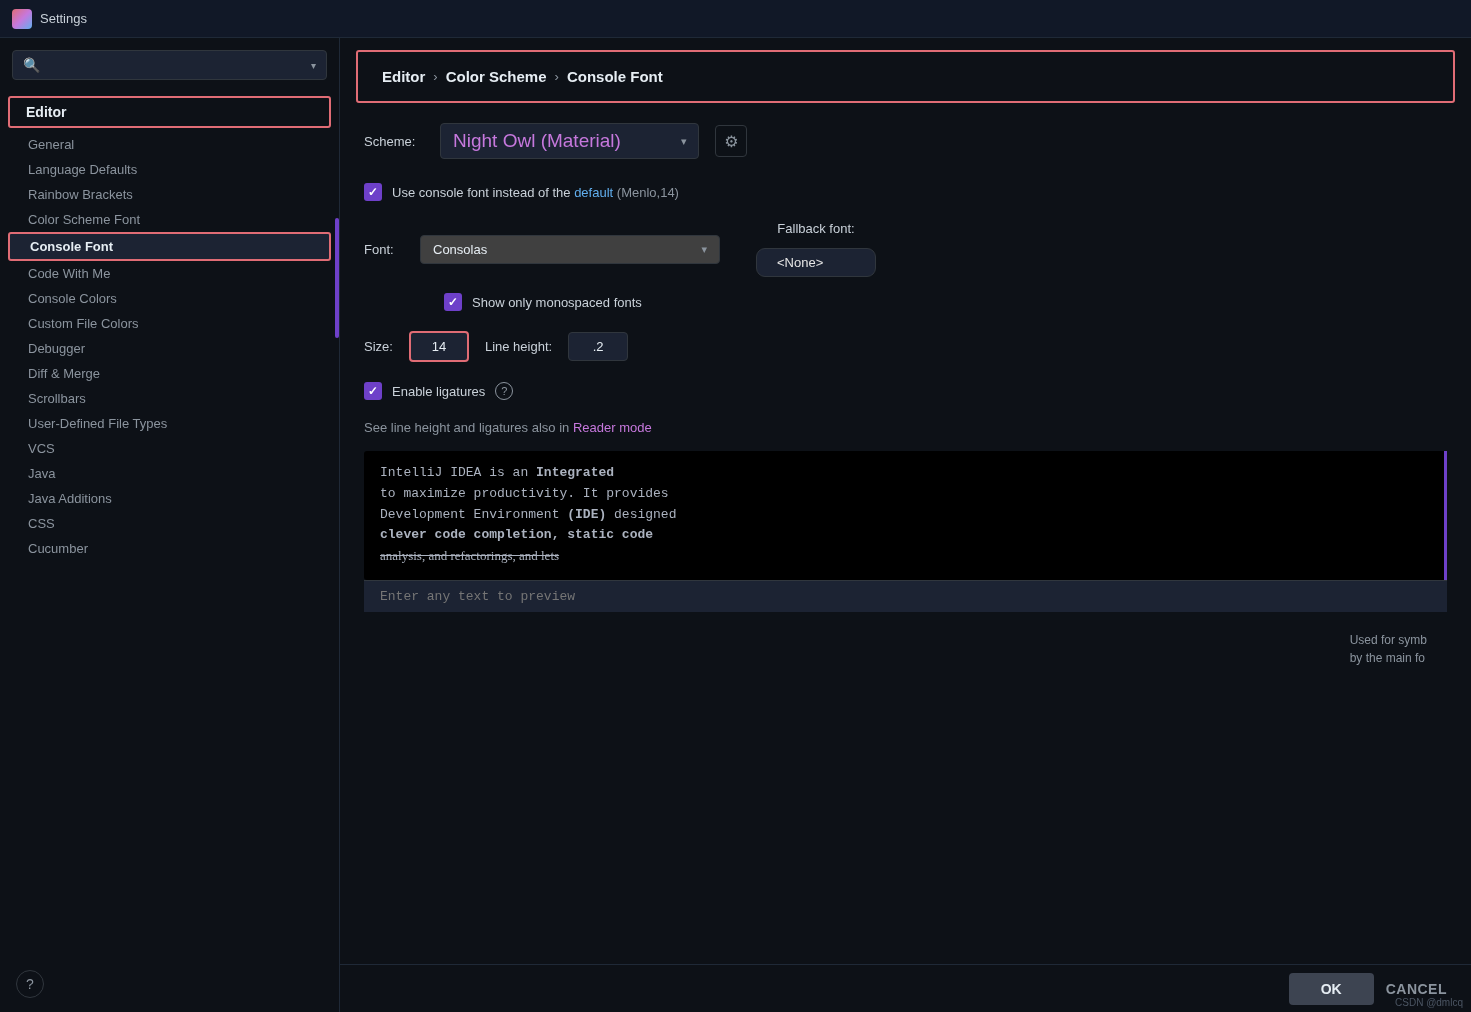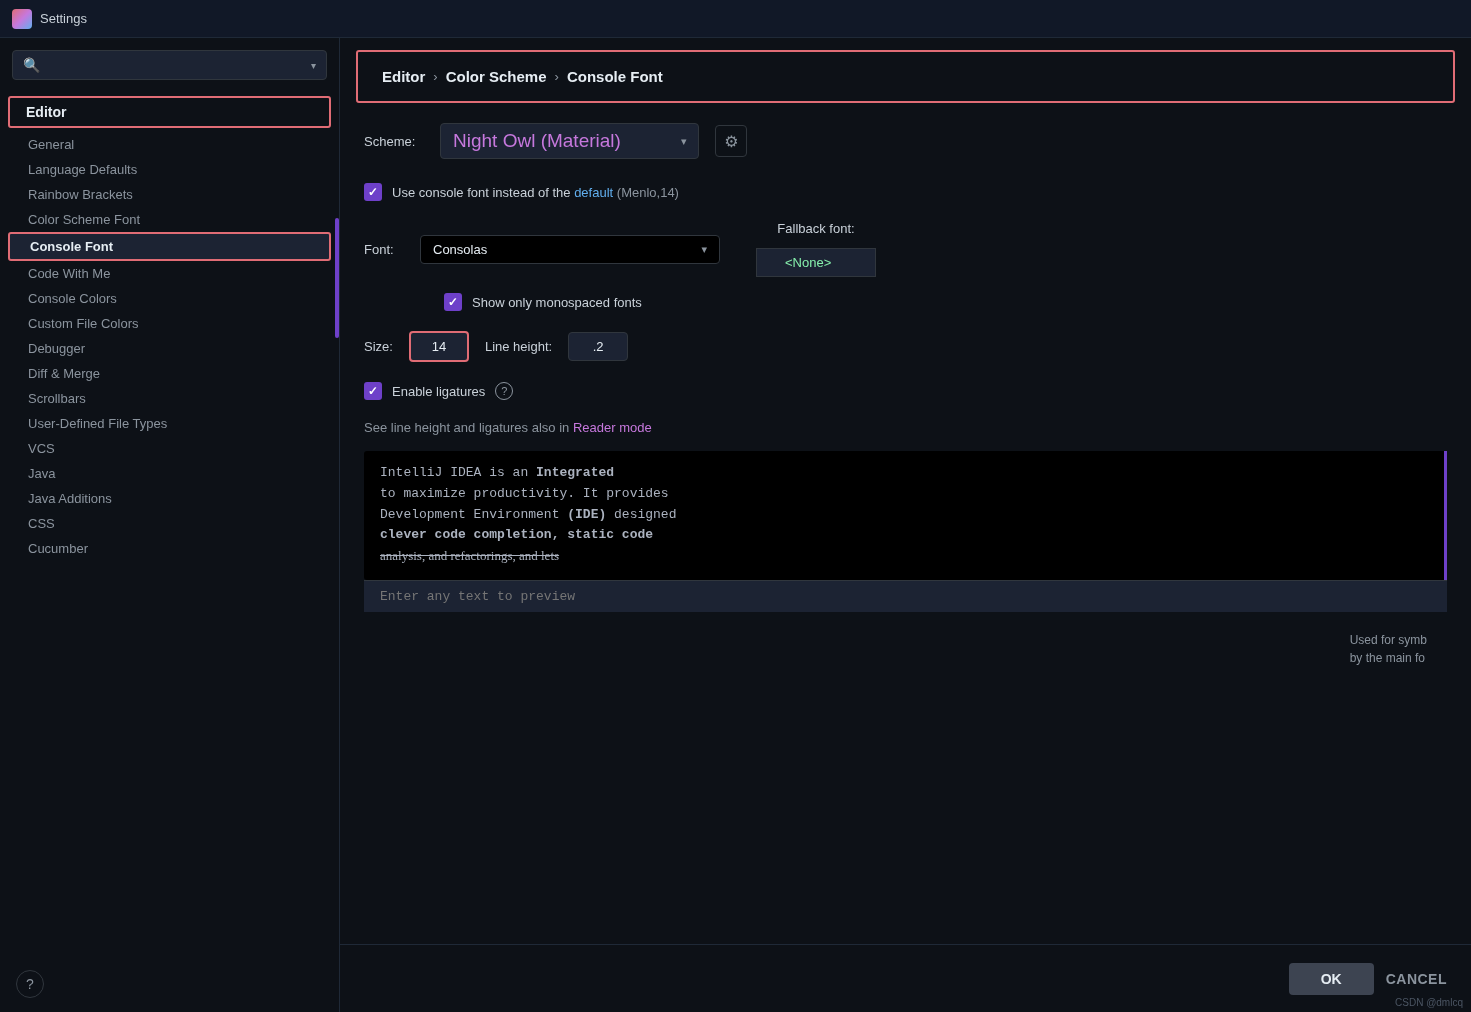--- a/index.html
+++ b/index.html
@@ -252,21 +252,21 @@
       align-items: center;
       gap: 16px;
       margin-bottom: 16px;
     }
     .font-label {
       font-size: 13px;
       color: #c9d1d9;
       min-width: 40px;
     }
     .font-dropdown {
-      background: #000000;
+      background: #404040;
       border: 1px solid #30363d;
       border-radius: 4px;
       padding: 6px 12px;
       display: flex;
       align-items: center;
       justify-content: space-between;
       cursor: pointer;
       width: 300px;
     }
     .font-dropdown-text {
@@ -280,23 +280,23 @@
       margin-left: 20px;
       flex-direction: column;
     }
     .fallback-label {
       font-size: 13px;
       color: #c9d1d9;
     }
     .fallback-input {
       background: #1c2333;
       border: 1px solid #30363d;
-      border-radius: 0;
-      padding: 6px 28px;
-      color: #86efac;
+      border-radius: 9px;
+      padding: 6px 20px;
+      color: #e5e5e5;
       font-size: 13px;
       min-width: 120px;
     }
 
     
     .size-row {
       display: flex;
       align-items: center;
       gap: 16px;
       margin-bottom: 20px;
@@ -399,21 +399,21 @@
       border-top: 1px solid #30363d;
       padding: 8px 16px;
       color: #d946ef;
       font-size: 13px;
       width: 100%;
       font-family: 'Consolas', 'Courier New', monospace;
     }
 
     
     .bottom-bar {
-      height: 68px;
+      height: 48px;
       background: #0d1117;
       border-top: 1px solid #1f2937;
       display: flex;
       align-items: center;
       justify-content: flex-end;
       padding: 0 24px;
       gap: 12px;
     }
     .btn-ok {
       background: #3d4451;

